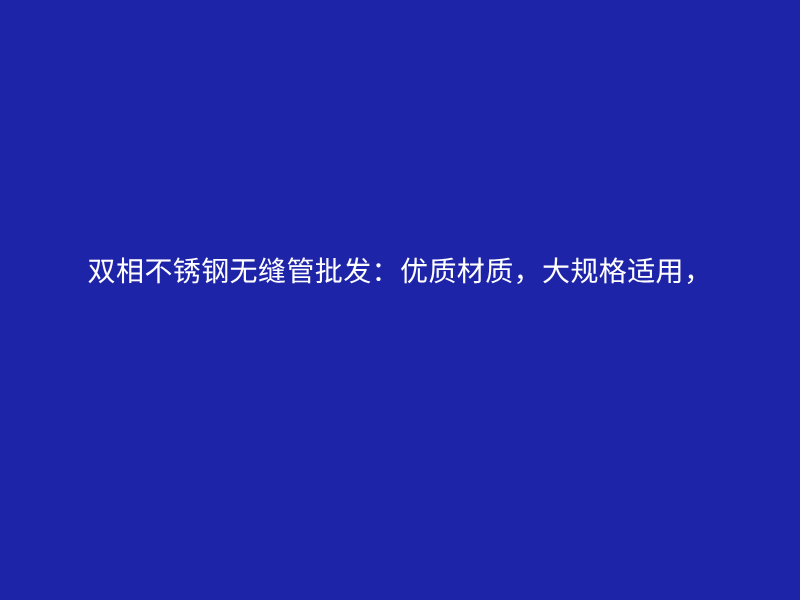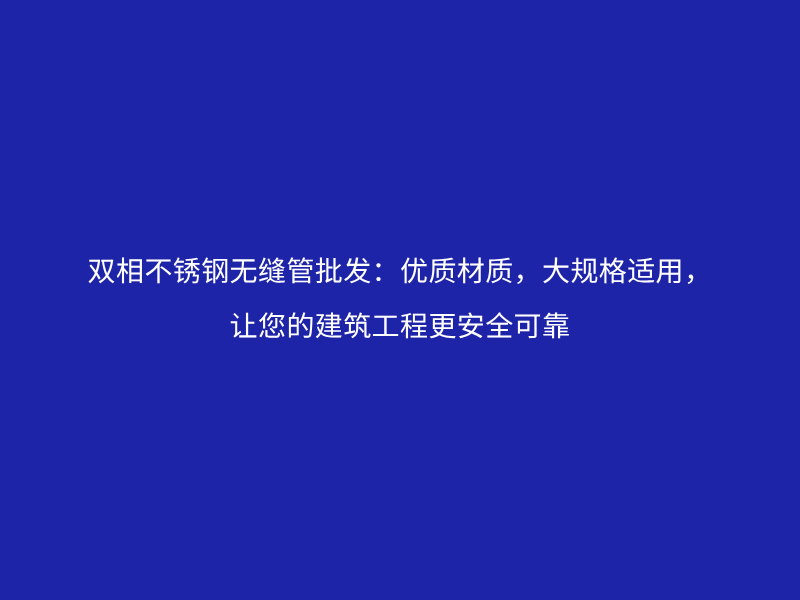--- a/index.html
+++ b/index.html
@@ -58,17 +58,16 @@
   }
 </style>
 </head>
 <body>
 
 <div class="stage" style="background-color: rgb(30, 36, 168);">
 
   <div class="headline-block">
     <h1 class="headline" style="color: rgb(255, 255, 255); font-size: 28px; line-height: 55px;">
       <span class="line">双相不锈钢无缝管批发：优质材质，大规格适用，</span>
-      <span class="line">让您的建筑工程更安全可靠</span>
     </h1>
   </div>
 
 </div>
 
 </body></html>

